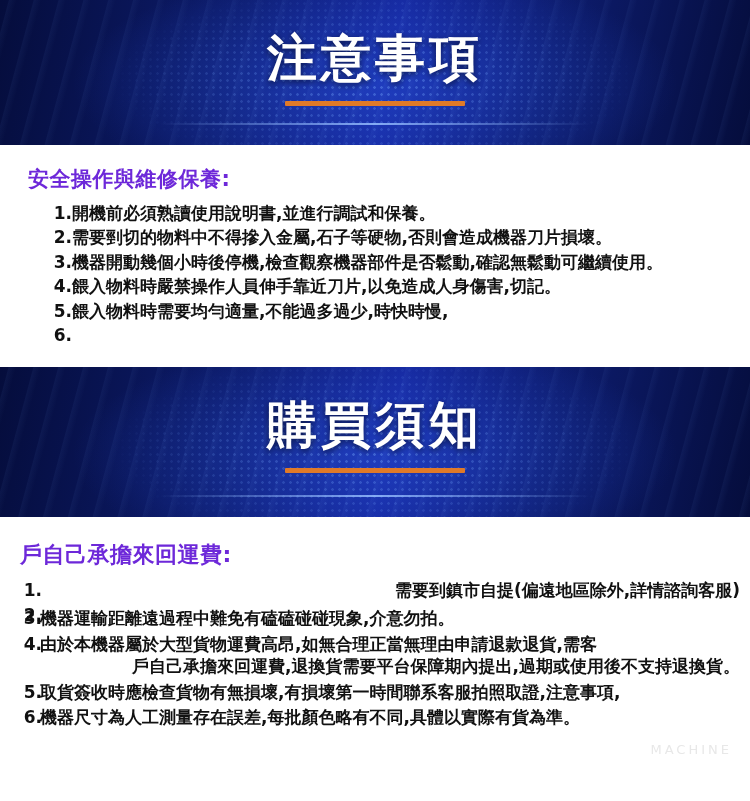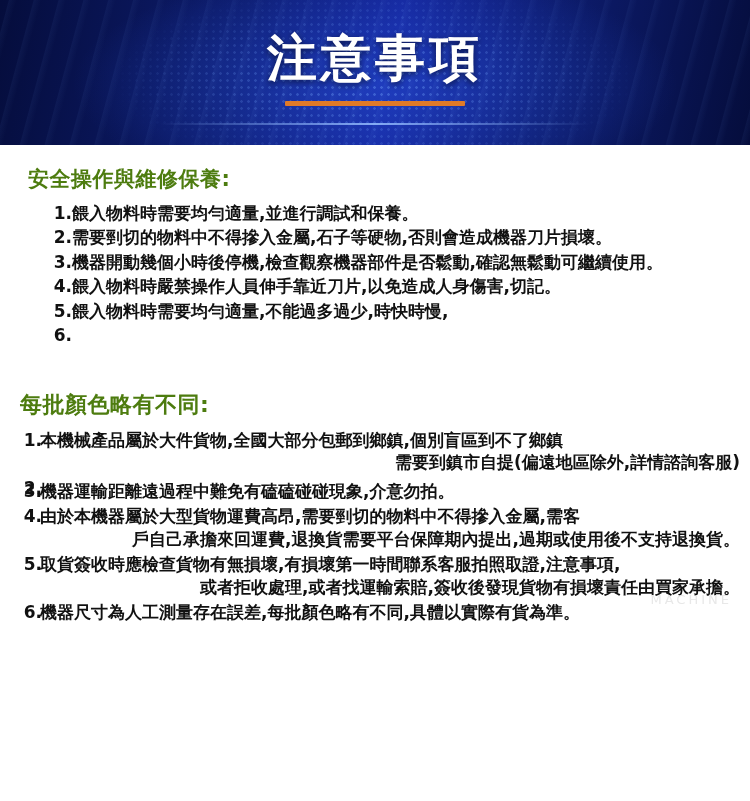--- a/index.html
+++ b/index.html
@@ -90,21 +90,21 @@
     position: relative;
     background: #ffffff;
     padding: 0;
   }
   .content-1 { height: 222px; }
   .content-2 { height: 284px; }
 
   .section-heading {
     font-size: 21px;
     font-weight: bold;
-    color: #4d7c0f;
+    color: #6d28d9;
     padding: 20px 0 0 28px;
     letter-spacing: 0.5px;
   }
   .content-2 .section-heading {
     padding-top: 23px;
     padding-left: 20px;
     font-size: 22px;
   }
 
   ol.items {
@@ -164,21 +164,21 @@
     <div class="banner-title">注意事項</div>
     <div class="banner-rule"></div>
     <div class="banner-underline"></div>
   </div>
 
   <div class="content content-1">
     <div class="section-heading">安全操作與維修保養:</div>
     <ol class="items">
       <li>
         <span class="num">1.</span>
-        <span>餵入物料時需要均勻適量,並進行調試和保養。</span>
+        <span>開機前必須熟讀使用說明書,並進行調試和保養。</span>
       </li>
       <li>
         <span class="num">2.</span>
         <span>需要剄切的物料中不得摻入金屬,石子等硬物,否則會造成機器刀片損壞。</span>
       </li>
       <li>
         <span class="num">3.</span>
         <span>機器開動幾個小時後停機,檢查觀察機器部件是否鬆動,確認無鬆動可繼續使用。</span>
       </li>
       <li>
@@ -188,45 +188,50 @@
       <li>
         <span class="num">5.</span>
         <span>餵入物料時需要均勻適量,不能過多過少,時快時慢,</span>
       </li>
       <li>
         <span class="num">6.</span>
       </li>
     </ol>
   </div>
 
+  <div class="banner banner-2">
+    <div class="streaks"></div>
+    <div class="dots"></div>
+    <div class="banner-title">購買須知</div>
+    <div class="banner-rule"></div>
+    <div class="banner-underline"></div>
+  </div>
 
   <div class="content content-2">
-    <div class="section-heading">每批顏色略有不同:</div>
+    <div class="section-heading">戶自己承擔來回運費:</div>
     <ol class="items">
       <li>
         <span class="num">1.</span>
-        <span>本機械產品屬於大件貨物,全國大部分包郵到鄉鎮,個別盲區到不了鄉鎮</span>
         <span class="sub">需要到鎮市自提(偏遠地區除外,詳情諮詢客服)</span>
       </li>
       <li>
         <span class="num">2.</span>
       </li>
       <li>
         <span class="num">3.</span>
         <span>機器運輸距離遠過程中難免有磕磕碰碰現象,介意勿拍。</span>
       </li>
       <li>
         <span class="num">4.</span>
-        <span>由於本機器屬於大型貨物運費高昂,需要剄切的物料中不得摻入金屬,需客</span>
+        <span>由於本機器屬於大型貨物運費高昂,如無合理正當無理由申請退款退貨,需客</span>
         <span class="sub">戶自己承擔來回運費,退換貨需要平台保障期內提出,過期或使用後不支持退換貨。</span>
       </li>
       <li>
         <span class="num">5.</span>
         <span>取貨簽收時應檢查貨物有無損壞,有損壞第一時間聯系客服拍照取證,注意事項,</span>
-        <span class="sub">或者拒收處理,或者找運輸索賠,簽收後發現貨物有損壞責任由買家承擔。</span>
       </li>
       <li>
         <span class="num">6.</span>
         <span>機器尺寸為人工測量存在誤差,每批顏色略有不同,具體以實際有貨為準。</span>
       </li>
     </ol>
     <div class="watermark">MACHINE</div>
   </div>
 
 </div>

